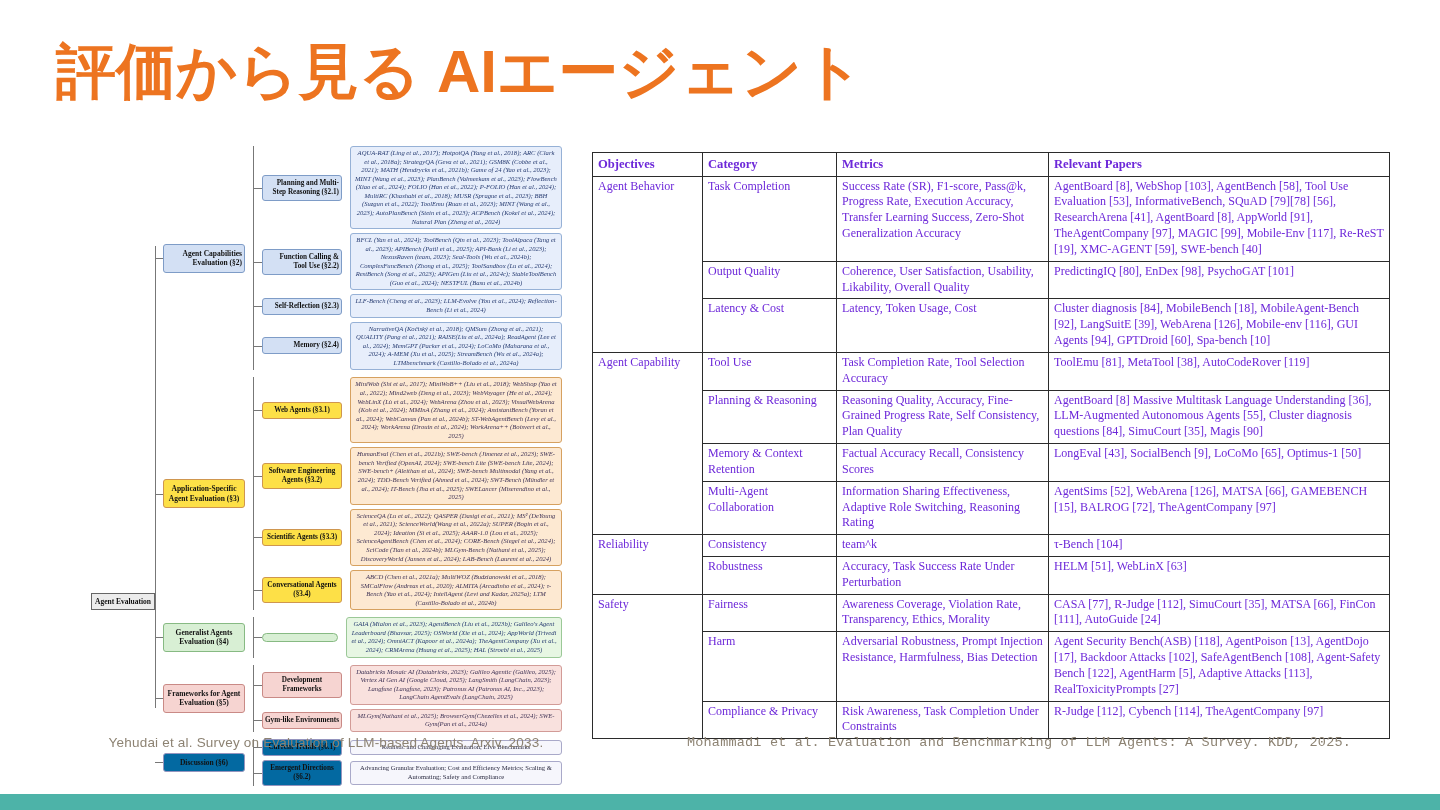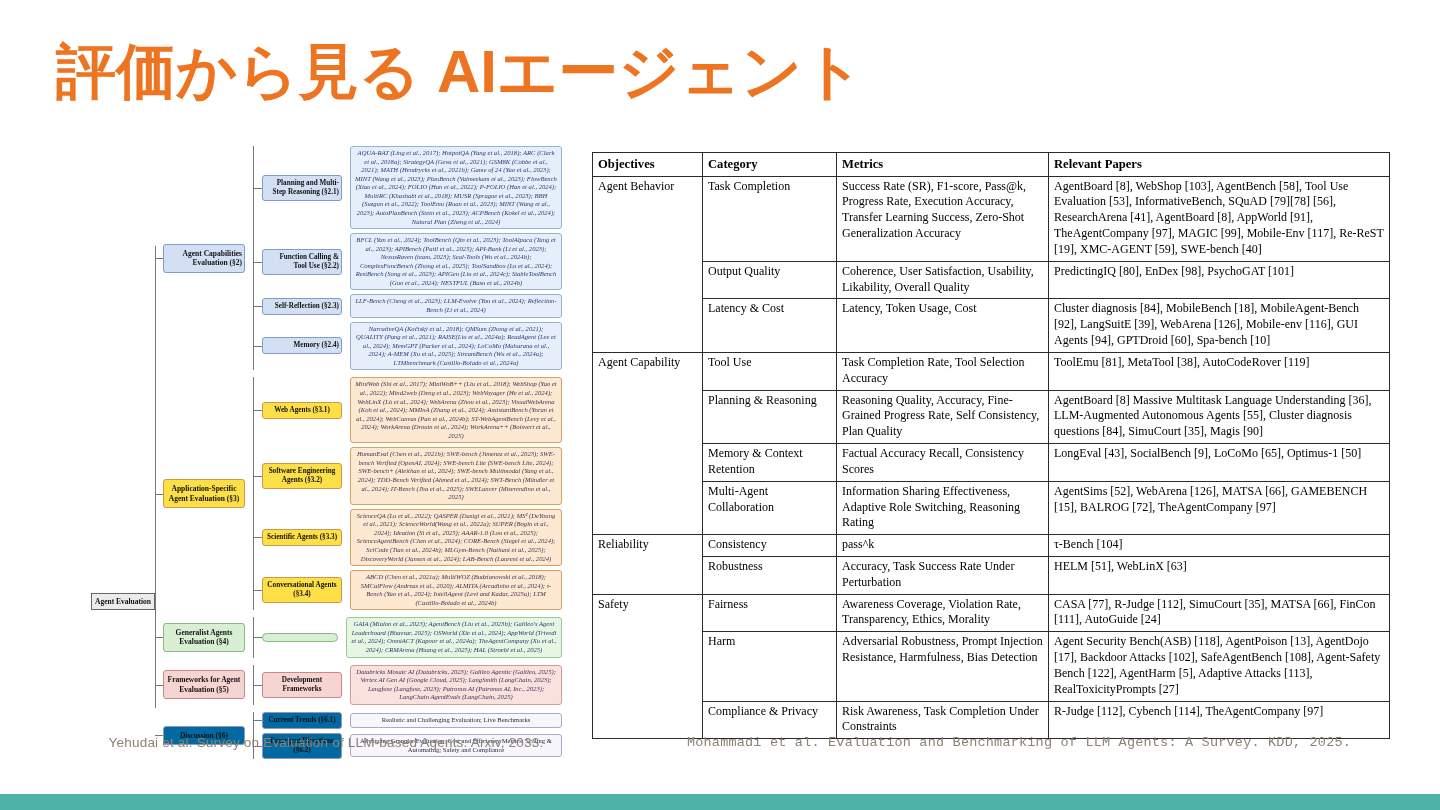--- a/index.html
+++ b/index.html
@@ -64,21 +64,21 @@
   .c-green  .leaf-papers{background:#e7f6e3;border-color:#9bc897;color:#253a70;}
   .c-pink   .branch-label,.c-pink   .leaf-label{background:#f6d4d1;border-color:#c98a86;}
   .c-pink   .leaf-papers{background:#f9e1de;border-color:#d29b97;color:#3d3154;}
   .c-lav    .branch-label,.c-lav    .leaf-label{background:#0369a1;border-color:#9595be;}
   .c-lav    .leaf-papers{background:#f6f6fc;border-color:#a9a9c9;color:#2a2a40;font-style:normal;}
 
   
   .paper-table-wrap{position:absolute;left:592px;top:152px;width:797px;}
   table.paper-table{
     border-collapse:collapse;width:797px;table-layout:fixed;
-    font-family:"Liberation Serif",serif;font-size:12px;line-height:1.32;color:#000000;
+    font-family:"Liberation Serif",serif;font-size:12px;line-height:1.32;color:#6d28d9;
   }
   .paper-table th,.paper-table td{
     border:1px solid #2b2b2b;vertical-align:top;padding:2px 5px 3px;text-align:left;
   }
   .paper-table th{font-weight:bold;font-size:12.6px;padding-top:3px;}
   .cell-metrics,.cell-papers{text-align:justify;}
 </style>
 </head>
 <body>
 
@@ -139,20 +139,24 @@
             <div class="leaf-papers">GAIA (Mialon et al., 2023); AgentBench (Liu et al., 2023b); Galileo's Agent Leaderboard (Bhavsar, 2025); OSWorld (Xie et al., 2024); AppWorld (Trivedi et al., 2024); OmniACT (Kapoor et al., 2024a); TheAgentCompany (Xu et al., 2024); CRMArena (Huang et al., 2025); HAL (Stroebl et al., 2025)</div>
           </div>
         </div>
       </div>
       <div class="branch-group c-pink">
         <div class="branch-label">Frameworks for Agent Evaluation (§5)</div>
         <div class="leaves">
           <div class="leaf">
             <div class="leaf-label">Development Frameworks</div>
             <div class="leaf-papers">Databricks Mosaic AI (Databricks, 2023); Galileo Agentic (Galileo, 2025); Vertex AI Gen AI (Google Cloud, 2025); LangSmith (LangChain, 2023); Langfuse (Langfuse, 2023); Patronus AI (Patronus AI, Inc., 2023); LangChain AgentEvals (LangChain, 2025)</div>
+          </div>
+          <div class="leaf">
+            <div class="leaf-label">Gym-like Environments</div>
+            <div class="leaf-papers">MLGym(Nathani et al., 2025); BrowserGym(Chezelles et al., 2024); SWE-Gym(Pan et al., 2024a)</div>
           </div>
         </div>
       </div>
       <div class="branch-group c-lav">
         <div class="branch-label">Discussion (§6)</div>
         <div class="leaves">
           <div class="leaf">
             <div class="leaf-label">Current Trends (§6.1)</div>
             <div class="leaf-papers">Realistic and Challenging Evaluation; Live Benchmarks</div>
           </div>
@@ -216,21 +220,21 @@
           <td class="cell-papers">LongEval [43], SocialBench [9], LoCoMo [65], Optimus-1 [50]</td>
         </tr>
         <tr>
           <td class="cell-category">Multi-Agent Collaboration</td>
           <td class="cell-metrics">Information Sharing Effectiveness, Adaptive Role Switching, Reasoning Rating</td>
           <td class="cell-papers">AgentSims [52], WebArena [126], MATSA [66], GAMEBENCH [15], BALROG [72], TheAgentCompany [97]</td>
         </tr>
         <tr>
           <td rowspan="2">Reliability</td>
           <td class="cell-category">Consistency</td>
-          <td class="cell-metrics">pass^k</td>
+          <td class="cell-metrics">team^k</td>
           <td class="cell-papers">τ-Bench [104]</td>
         </tr>
         <tr>
           <td class="cell-category">Robustness</td>
           <td class="cell-metrics">Accuracy, Task Success Rate Under Perturbation</td>
           <td class="cell-papers">HELM [51], WebLinX [63]</td>
         </tr>
         <tr>
           <td rowspan="3">Safety</td>
           <td class="cell-category">Fairness</td>

